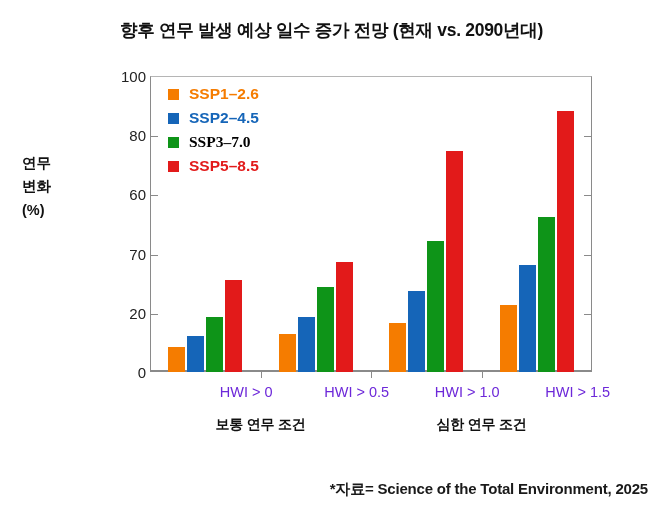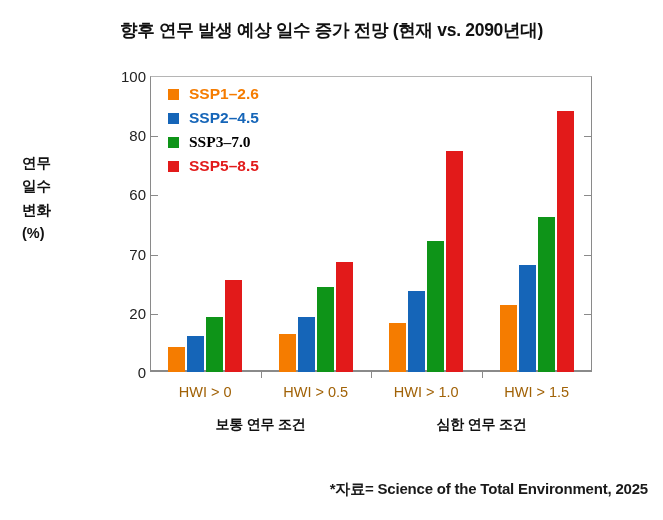--- a/index.html
+++ b/index.html
@@ -156,24 +156,25 @@
     left: 150px;
     top: 372px;
     width: 442px;
     height: 8px;
   }
 
   .xtick-label {
     position: absolute;
     top: 384px;
     font-size: 14.5px;
-    color: #a16207;
+    color: #6d28d9;
     text-align: center;
     transform: translateX(-50%);
     white-space: nowrap;
+    margin-left: 41px;
   }
 
   .group-label {
     position: absolute;
     top: 416px;
     font-size: 14px;
     font-weight: bold;
     color: #111111;
     text-align: center;
     transform: translateX(-50%);
@@ -215,21 +216,20 @@
       <div class="ytick-label" style="top: 372px;">0</div>
       <div class="ytick-label" style="top: 312.8px;">20</div>
       <div class="ytick-label" style="top: 253.6px;">70</div>
       <div class="ytick-label" style="top: 194.4px;">60</div>
       <div class="ytick-label" style="top: 135.2px;">80</div>
       <div class="ytick-label" style="top: 76px;">100</div>
     </div>
 
   <div id="yaxis-title">
     <div>연무</div>
-    <div>일수</div>
     <div>변화</div>
     <div>(%)</div>
   </div>
 
   <div id="legend">
       <div class="legend-row">
         <span class="legend-swatch" style="background: rgb(245, 124, 0);"></span>
         <span class="legend-text" style="color: rgb(245, 124, 0);">SSP1–2.6</span>
       </div>
       <div class="legend-row">

